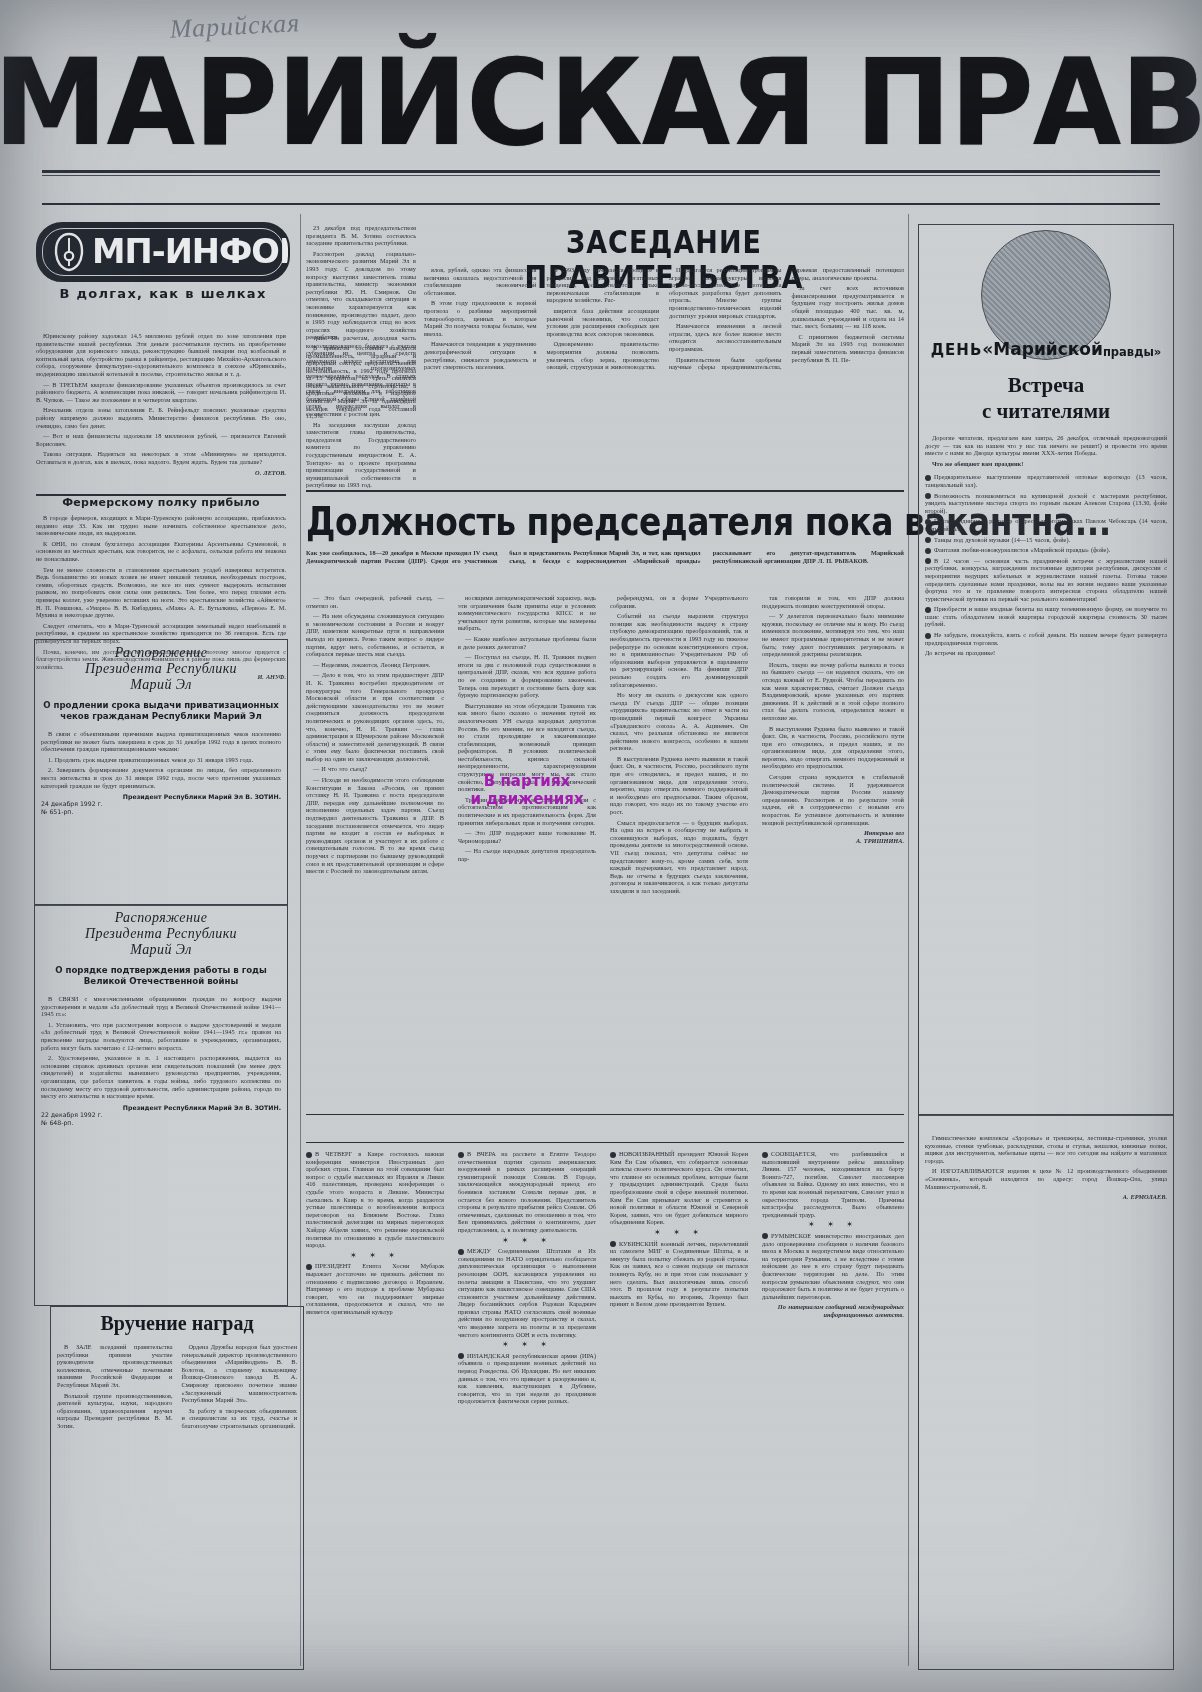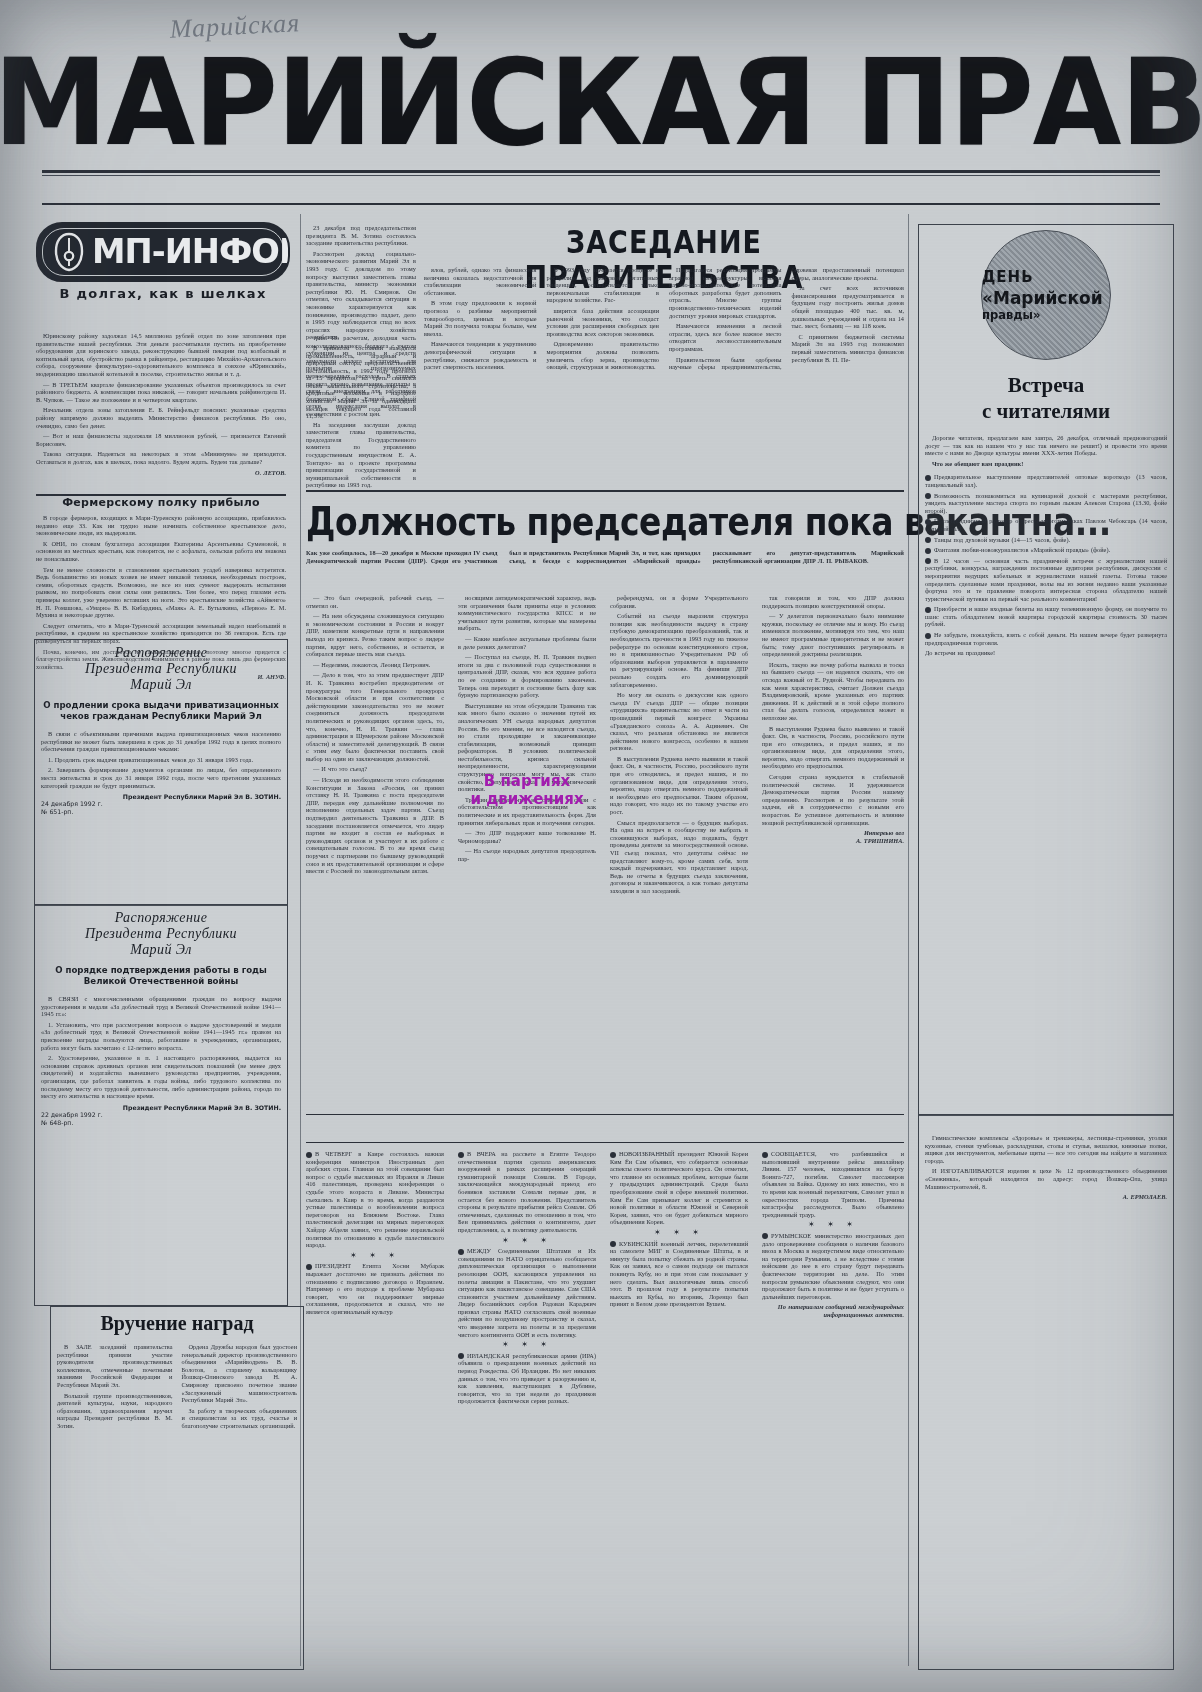--- a/index.html
+++ b/index.html
@@ -163,21 +163,21 @@
   }
 
   
   .day-circle{
     width:128px;height:128px;border-radius:50%;
     margin:0 auto;
     background:
       repeating-linear-gradient(45deg, rgba(40,46,55,.22) 0 2px, rgba(255,255,255,0) 2px 4px),
       #9fa6ad;
     border:1px solid #4a5058;
-    display:flex;flex-direction:column;align-items:flex-start;justify-content:center;
+    display:flex;flex-direction:row;align-items:flex-end;justify-content:center;
   }
   .day-circle .l1{font-family:"DejaVu Sans", sans-serif;font-weight:bold;font-size:15px;letter-spacing:1px;color:#14171c;}
   .day-circle .l2{font-family:"DejaVu Sans", sans-serif;font-weight:bold;font-size:17px;color:#14171c;margin-top:2px;}
   .day-circle .l3{font-family:"DejaVu Sans", sans-serif;font-weight:bold;font-size:11.5px;color:#14171c;}
 
   .vstrecha{
     font-family:"Liberation Serif", serif;font-weight:bold;font-size:21px;line-height:26px;
     text-align:center;color:#151920;margin-top:12px;
   }
   .snezhinka{

